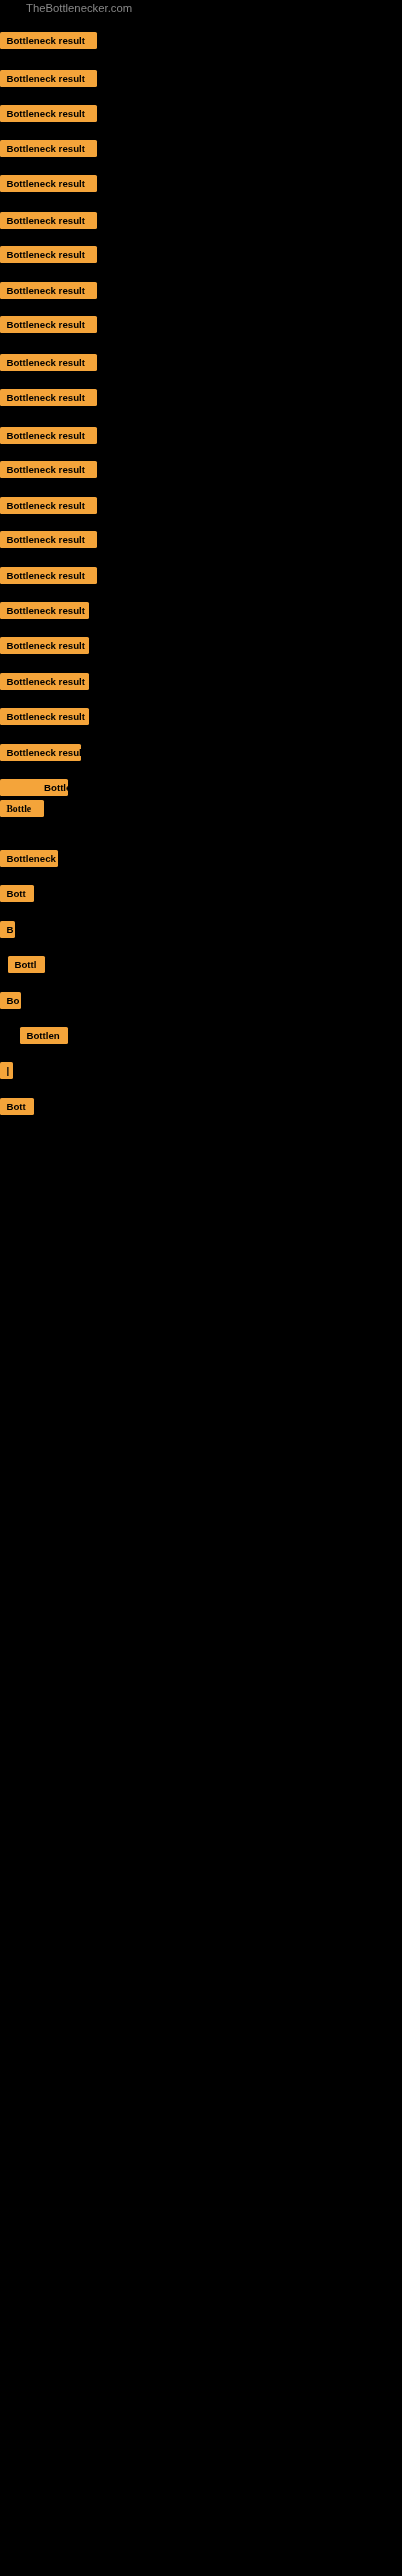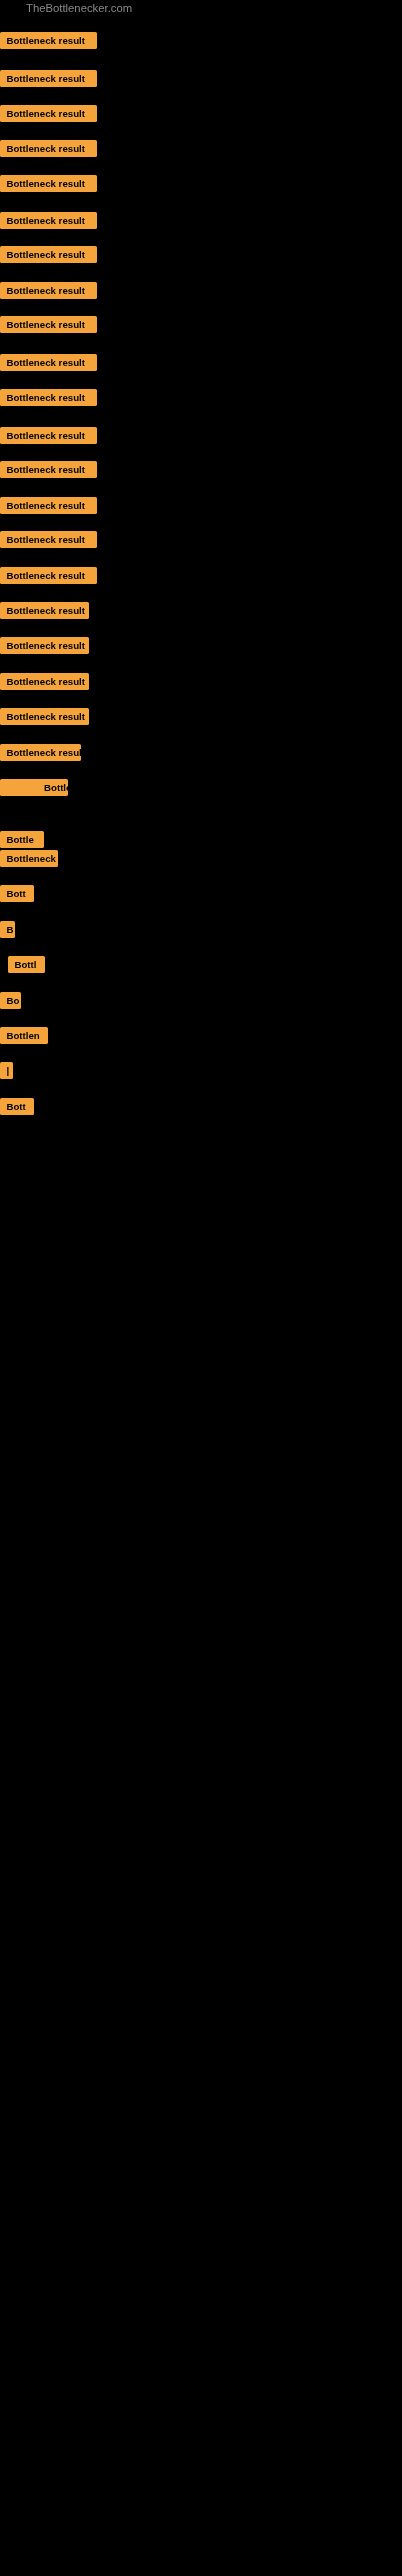--- a/index.html
+++ b/index.html
@@ -64,23 +64,23 @@
     <div class="badge-container" style="top: 437px; left: 0px;"><span class="bottleneck-badge" style="max-width: 97px; width: 97px;">Bottleneck result</span></div>
     <div class="badge-container" style="top: 473px; left: 0px;"><span class="bottleneck-badge" style="max-width: 97px; width: 97px;">Bottleneck result</span></div>
     <div class="badge-container" style="top: 507px; left: 0px;"><span class="bottleneck-badge" style="max-width: 97px; width: 97px;">Bottleneck result</span></div>
     <div class="badge-container" style="top: 543px; left: 0px;"><span class="bottleneck-badge" style="max-width: 97px; width: 97px;">Bottleneck result</span></div>
     <div class="badge-container" style="top: 578px; left: 0px;"><span class="bottleneck-badge" style="max-width: 89px; width: 89px;">Bottleneck result</span></div>
     <div class="badge-container" style="top: 613px; left: 0px;"><span class="bottleneck-badge" style="max-width: 89px; width: 89px;">Bottleneck result</span></div>
     <div class="badge-container" style="top: 649px; left: 0px;"><span class="bottleneck-badge" style="max-width: 89px; width: 89px;">Bottleneck result</span></div>
     <div class="badge-container" style="top: 684px; left: 0px;"><span class="bottleneck-badge" style="max-width: 89px; width: 89px;">Bottleneck result</span></div>
     <div class="badge-container" style="top: 720px; left: 0px;"><span class="bottleneck-badge" style="max-width: 81px; width: 81px;">Bottleneck result</span></div>
     <div class="badge-container" style="top: 755px; left: 0px;"><span class="bottleneck-badge" style="max-width: 68px; width: 68px; padding-left: 44px;">Bottleneck</span></div>
-    <div class="badge-container" style="top: 807px; left: 0px;"><span class="bottleneck-badge" style="max-width: 44px; width: 44px;">Bottle</span></div>
+    <div class="badge-container" style="top: 776px; left: 0px; font-family: Liberation Serif, serif;"><span class="bottleneck-badge" style="max-width: 44px; width: 44px;">Bottle</span></div>
     <div class="badge-container" style="top: 826px; left: 0px;"><span class="bottleneck-badge" style="max-width: 58px; width: 58px;">Bottleneck</span></div>
     <div class="badge-container" style="top: 861px; left: 0px;"><span class="bottleneck-badge" style="max-width: 34px; width: 34px;">Bott</span></div>
     <div class="badge-container" style="top: 897px; left: 0px;"><span class="bottleneck-badge" style="max-width: 14.5px; width: 14.5px;">B</span></div>
     <div class="badge-container" style="top: 932px; left: 0px; padding-left: 8px;"><span class="bottleneck-badge" style="max-width: 37px; width: 37px;">Bottl</span></div>
     <div class="badge-container" style="top: 968px; left: 0px;"><span class="bottleneck-badge" style="max-width: 21px; width: 21px;">Bo</span></div>
-    <div class="badge-container" style="top: 1003px; left: 0px;"><span class="bottleneck-badge" style="max-width: 48px; width: 48px;">Bottlen</span></div>
+    <div class="badge-container" style="top: 1003px; left: 0px; padding-left: 20px;"><span class="bottleneck-badge" style="max-width: 48px; width: 48px;">Bottlen</span></div>
     <div class="badge-container" style="top: 1038px; left: 0px;"><span class="bottleneck-badge" style="max-width: 8px; width: 8px;">|</span></div>
     <div class="badge-container" style="top: 1074px; left: 0px;"><span class="bottleneck-badge" style="max-width: 34px; width: 34px;">Bott</span></div>
   </div>
 
 
 </body></html>

